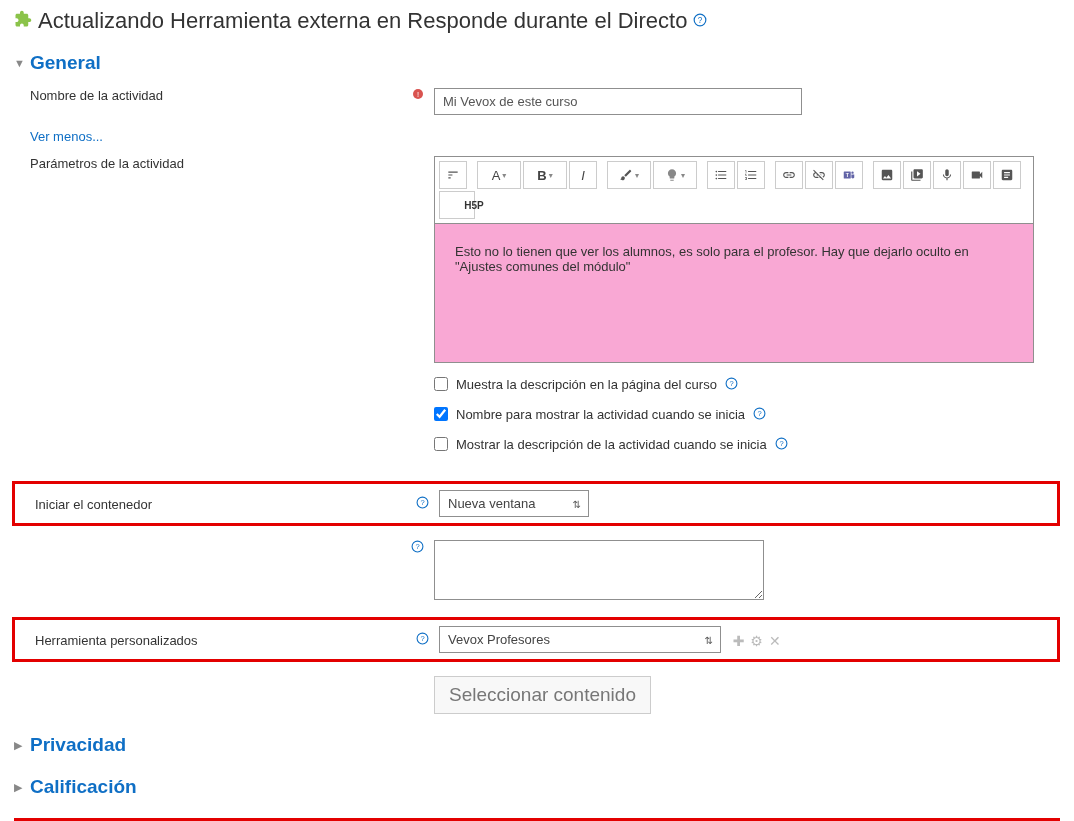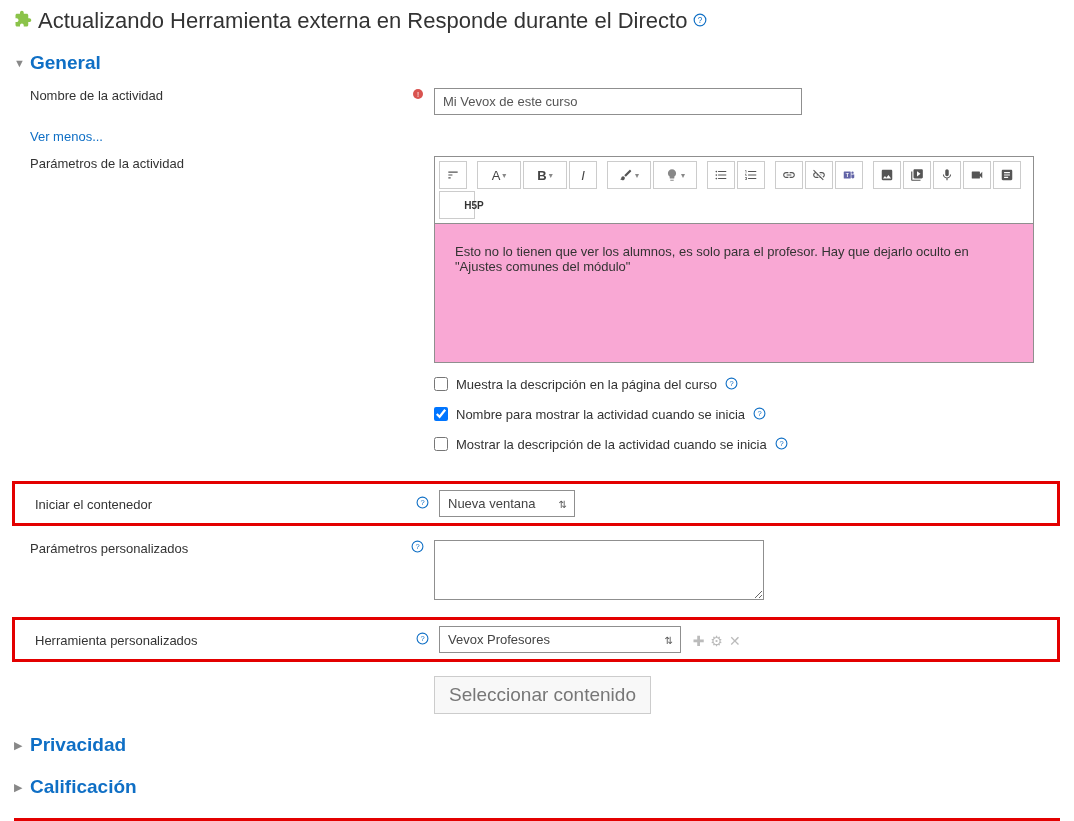--- a/index.html
+++ b/index.html
@@ -213,51 +213,50 @@
   <div class="red-box" style="display:flex;align-items:center;">
     <div class="label-col">
       <span class="label-text">Iniciar el contenedor</span>
       <span class="help"><svg viewBox="0 0 24 24" width="13" height="13">
             <circle cx="12" cy="12" r="10" fill="none" stroke="#0f6fc5" stroke-width="2"></circle>
             <text x="12" y="17" text-anchor="middle" font-size="14" fill="#0f6fc5">?</text>
           </svg></span>
     </div>
     <div class="input-col">
       <div class="select-wrapper">
-        <select style="width:136px;">
+        <select style="width:150px;">
           <option>Nueva ventana</option>
         </select>
       </div>
     </div>
   </div>
 
   <div class="form-row" style="margin-top:14px;">
     <div class="label-col">
-      <span class="label-text">Parámetros personalizados</span>
       <span class="help"><svg viewBox="0 0 24 24" width="13" height="13">
             <circle cx="12" cy="12" r="10" fill="none" stroke="#0f6fc5" stroke-width="2"></circle>
             <text x="12" y="17" text-anchor="middle" font-size="14" fill="#0f6fc5">?</text>
           </svg></span>
     </div>
     <div class="input-col">
       <textarea style="width: 330px; height: 60px;"></textarea>
     </div>
   </div>
 
   <div class="red-box" style="display:flex;align-items:center;">
     <div class="label-col">
       <span class="label-text">Herramienta personalizados</span>
       <span class="help"><svg viewBox="0 0 24 24" width="13" height="13">
             <circle cx="12" cy="12" r="10" fill="none" stroke="#0f6fc5" stroke-width="2"></circle>
             <text x="12" y="17" text-anchor="middle" font-size="14" fill="#0f6fc5">?</text>
           </svg></span>
     </div>
     <div class="input-col">
       <div class="select-wrapper">
-        <select style="width:242px;">
+        <select style="width:282px;">
           <option><span class="red-inner">Vevox Profesores</span></option>
         </select>
       </div>
       <span class="tool-actions">
         <span>✚</span>
         <span>⚙</span>
         <span>✕</span>
       </span>
     </div>
   </div>

